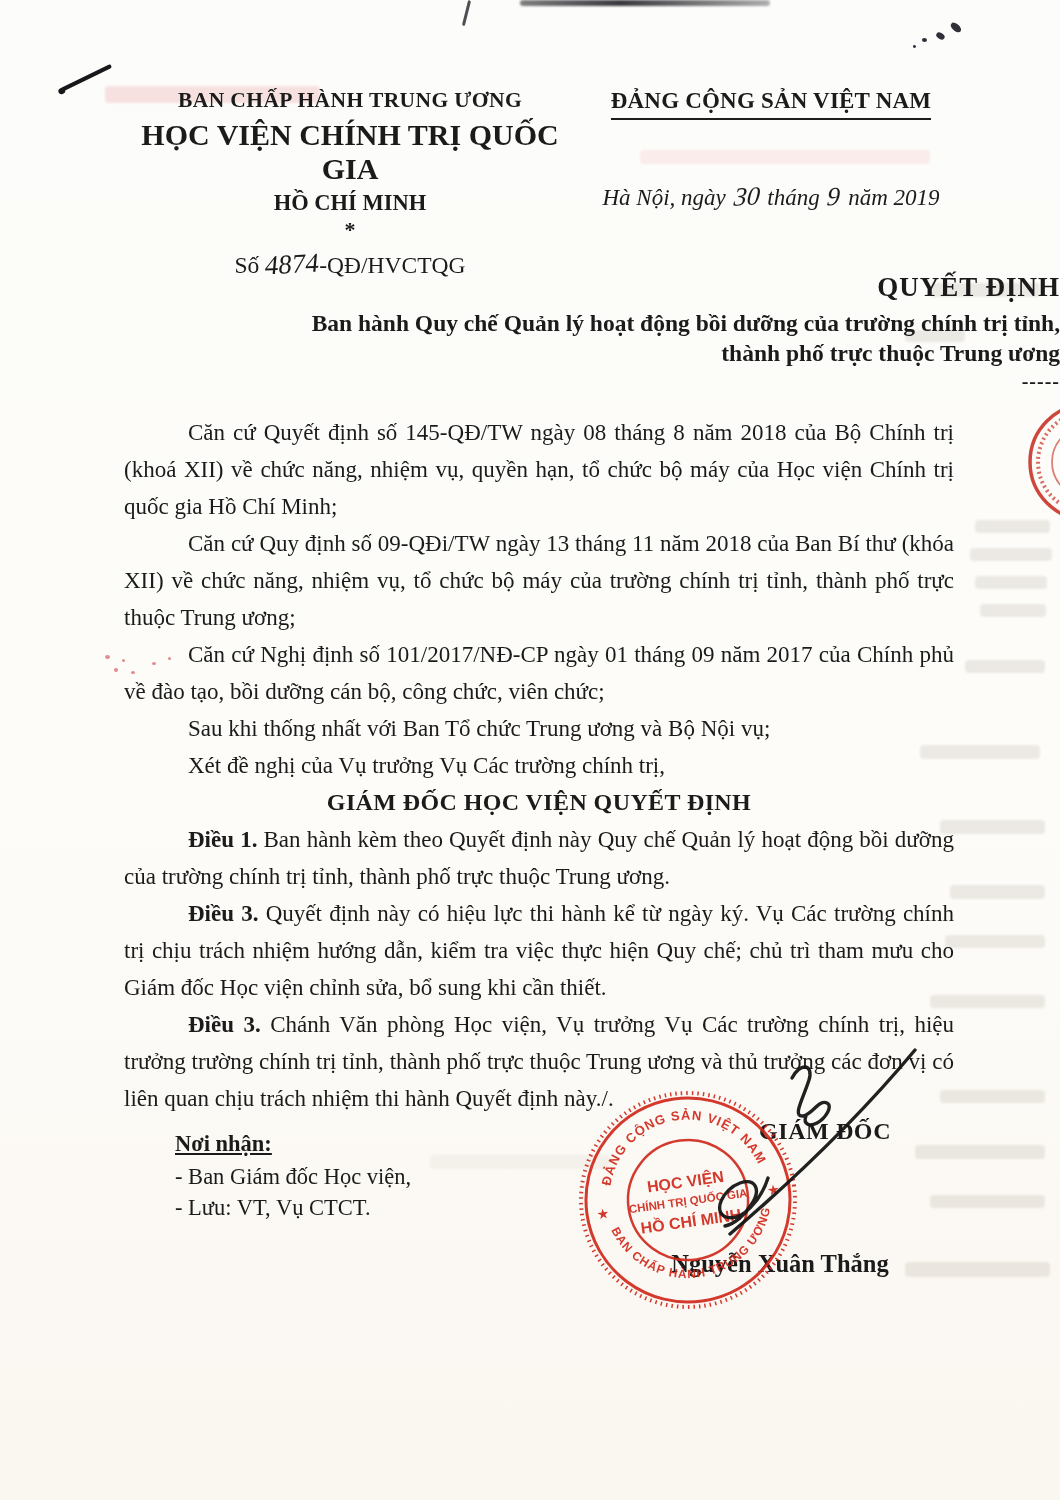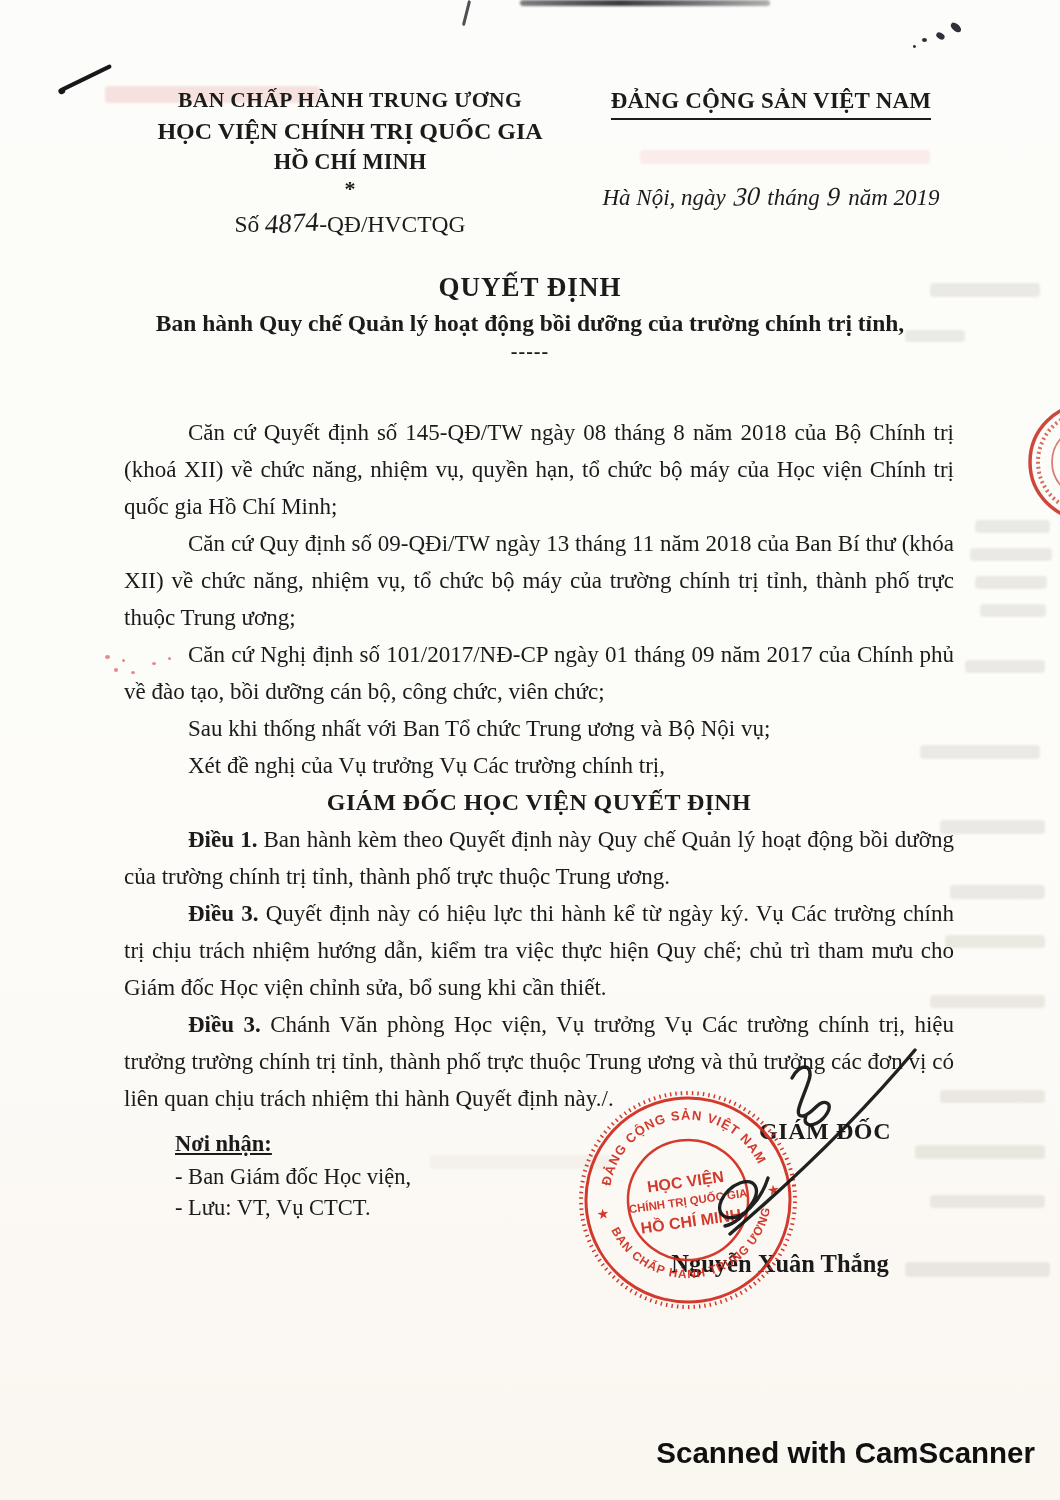--- a/index.html
+++ b/index.html
@@ -4,32 +4,32 @@
 <style>
   html,body{margin:0;padding:0;background:#e9e9e9;}
   .page{
     position:relative;width:1060px;height:1500px;overflow:hidden;
     background:linear-gradient(180deg,#fcfcfa 0%,#fdfcf9 55%,#fbf8f3 85%,#faf6f0 100%);
     font-family:"Liberation Serif","DejaVu Serif",serif;color:#1b1b1b;
   }
   
   .hdr-left{position:absolute;left:138px;top:88px;width:424px;text-align:center;}
   .hdr-left .l1{font-weight:bold;font-size:21.5px;letter-spacing:.4px;}
-  .hdr-left .l2{font-weight:bold;font-size:24px;margin-top:5px;}
+  .hdr-left .l2{font-weight:bold;font-size:30px;margin-top:5px;}
   .hdr-left .l3{font-weight:bold;font-size:22.5px;margin-top:4px;}
   .hdr-left .star{font-size:22px;font-weight:bold;margin-top:1px;}
   .hdr-left .num{font-size:23.5px;margin-top:6px;}
   .hand{display:inline-block;font-size:27px;transform:rotate(-3deg) skewX(-8deg);font-weight:normal;}
   .hdr-right{position:absolute;left:596px;top:88px;width:350px;text-align:center;}
   .party{display:inline-block;font-weight:bold;font-size:23px;letter-spacing:.2px;
          padding-bottom:4px;border-bottom:2.5px solid #1d1d1d;}
   .dateline{margin-top:62px;font-style:italic;font-size:23px;white-space:nowrap;}
   .dateline .hand{font-size:26px;margin:0 2px;}
   
-  .titleblock{position:absolute;left:0;top:272px;width:1060px;text-align:center;}
+  .titleblock{position:absolute;left:0;top:272px;width:1060px;text-align:right;}
   .titleblock .h1{font-weight:bold;font-size:27px;letter-spacing:1px;}
   .titleblock .sub{font-weight:bold;font-size:23.5px;line-height:30px;margin-top:5px;}
   .titleblock .div{font-weight:bold;letter-spacing:1px;font-size:20px;margin-top:2px;}
   
   .body{position:absolute;left:124px;top:414px;width:830px;font-size:23px;line-height:37px;text-align:justify;}
   .body p{margin:0;text-indent:64px;}
   .body .center-head{text-align:center;text-indent:0;font-weight:bold;font-size:24px;letter-spacing:.4px;}
   .lead{font-weight:bold;}
   
   .recipients{position:absolute;left:175px;top:1131px;font-size:22.5px;font-family:Liberation Serif, serif;}
@@ -114,20 +114,21 @@
       <span>tháng</span>
       <span class="hand">9</span>
       <span>năm 2019</span>
     </div>
   </div>
 
   <div class="titleblock">
     <div class="h1">QUYẾT ĐỊNH</div>
     <div class="sub">
       <div>Ban hành Quy chế Quản lý hoạt động bồi dưỡng của trường chính trị tỉnh,</div>
+      <div>thành phố trực thuộc Trung ương</div>
     </div>
     <div class="div">-----</div>
   </div>
 
   <div class="body">
     <p>Căn cứ Quyết định số 145-QĐ/TW ngày 08 tháng 8 năm 2018 của Bộ Chính trị (khoá XII) về chức năng, nhiệm vụ, quyền hạn, tổ chức bộ máy của Học viện Chính trị quốc gia Hồ Chí Minh;</p>
     <p>Căn cứ Quy định số 09-QĐi/TW ngày 13 tháng 11 năm 2018 của Ban Bí thư (khóa XII) về chức năng, nhiệm vụ, tổ chức bộ máy của trường chính trị tỉnh, thành phố trực thuộc Trung ương;</p>
     <p>Căn cứ Nghị định số 101/2017/NĐ-CP ngày 01 tháng 09 năm 2017 của Chính phủ về đào tạo, bồi dưỡng cán bộ, công chức, viên chức;</p>
     <p>Sau khi thống nhất với Ban Tổ chức Trung ương và Bộ Nội vụ;</p>
     <p>Xét đề nghị của Vụ trưởng Vụ Các trường chính trị,</p>
@@ -176,15 +177,14 @@
   </svg>
 
   <svg class="sig-ink" width="400" height="300" viewBox="0 0 400 300">
     <g fill="none" stroke="#161616" stroke-width="3.4" stroke-linecap="round" opacity=".95">
       <path d="M232,58 c8,-16 22,-14 17,2 c-6,19 -17,37 -6,36 c9,-1 16,-17 24,-13 c6,3 -1,15 -10,20 c-8,4 -14,1 -11,-7"></path>
       <path d="M355,30 C305,90 245,150 170,214"></path>
       <path d="M208,158 c-7,22 -26,44 -42,39 c-14,-5 -3,-28 14,-34 c15,-5 22,6 11,22 c-7,11 -17,19 -26,21"></path>
     </g>
   </svg>
 
-  <div class="cam">Scanned with CamScanner</div>
 
 </div>
 
 </body></html>

